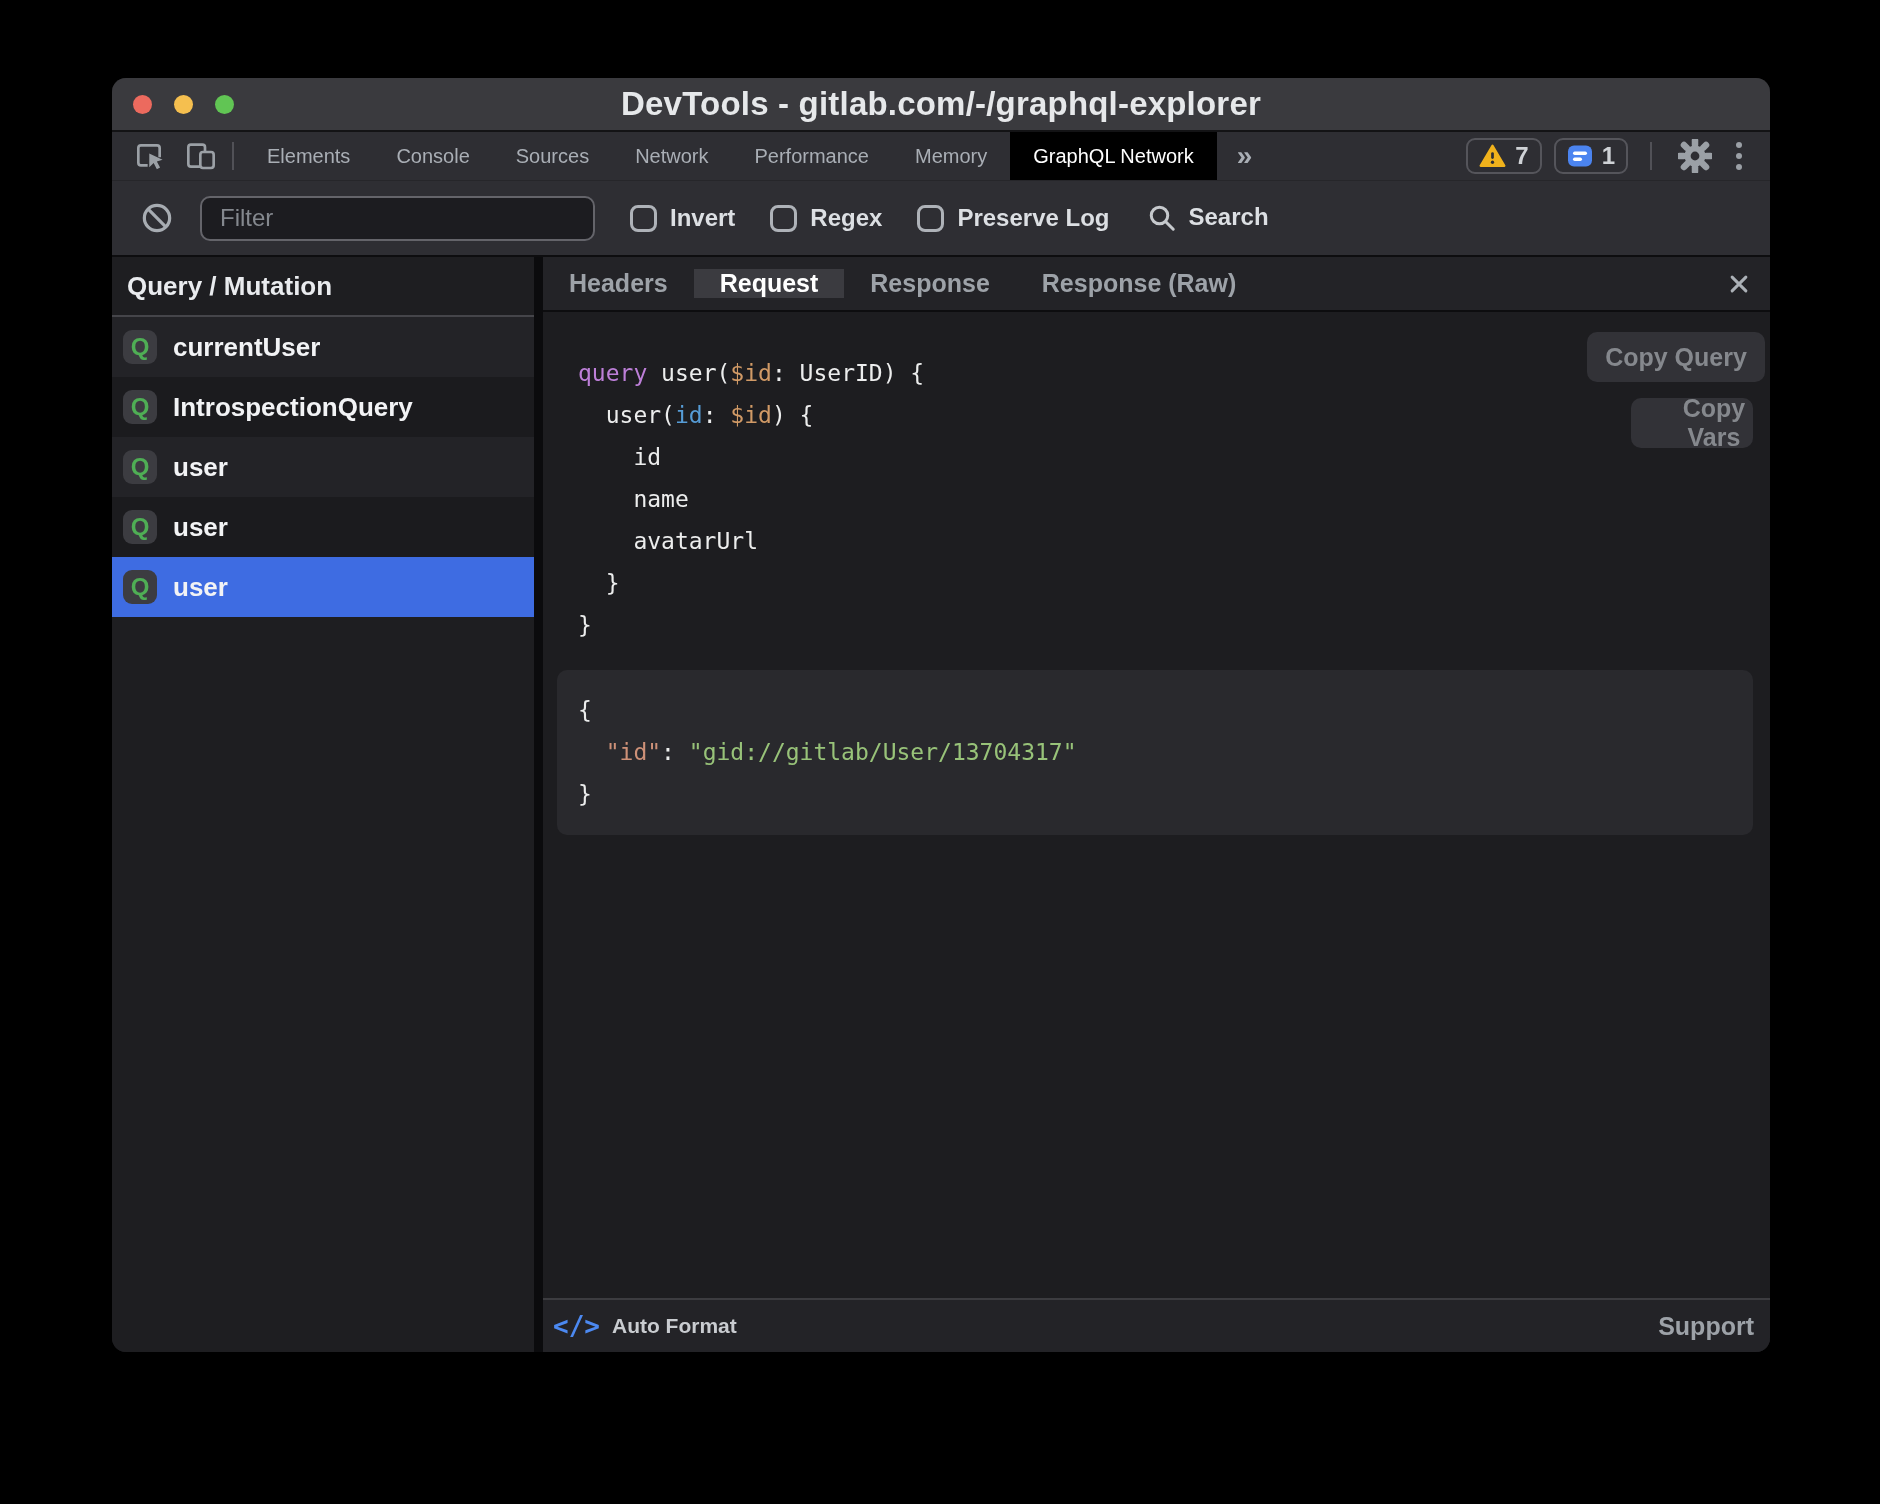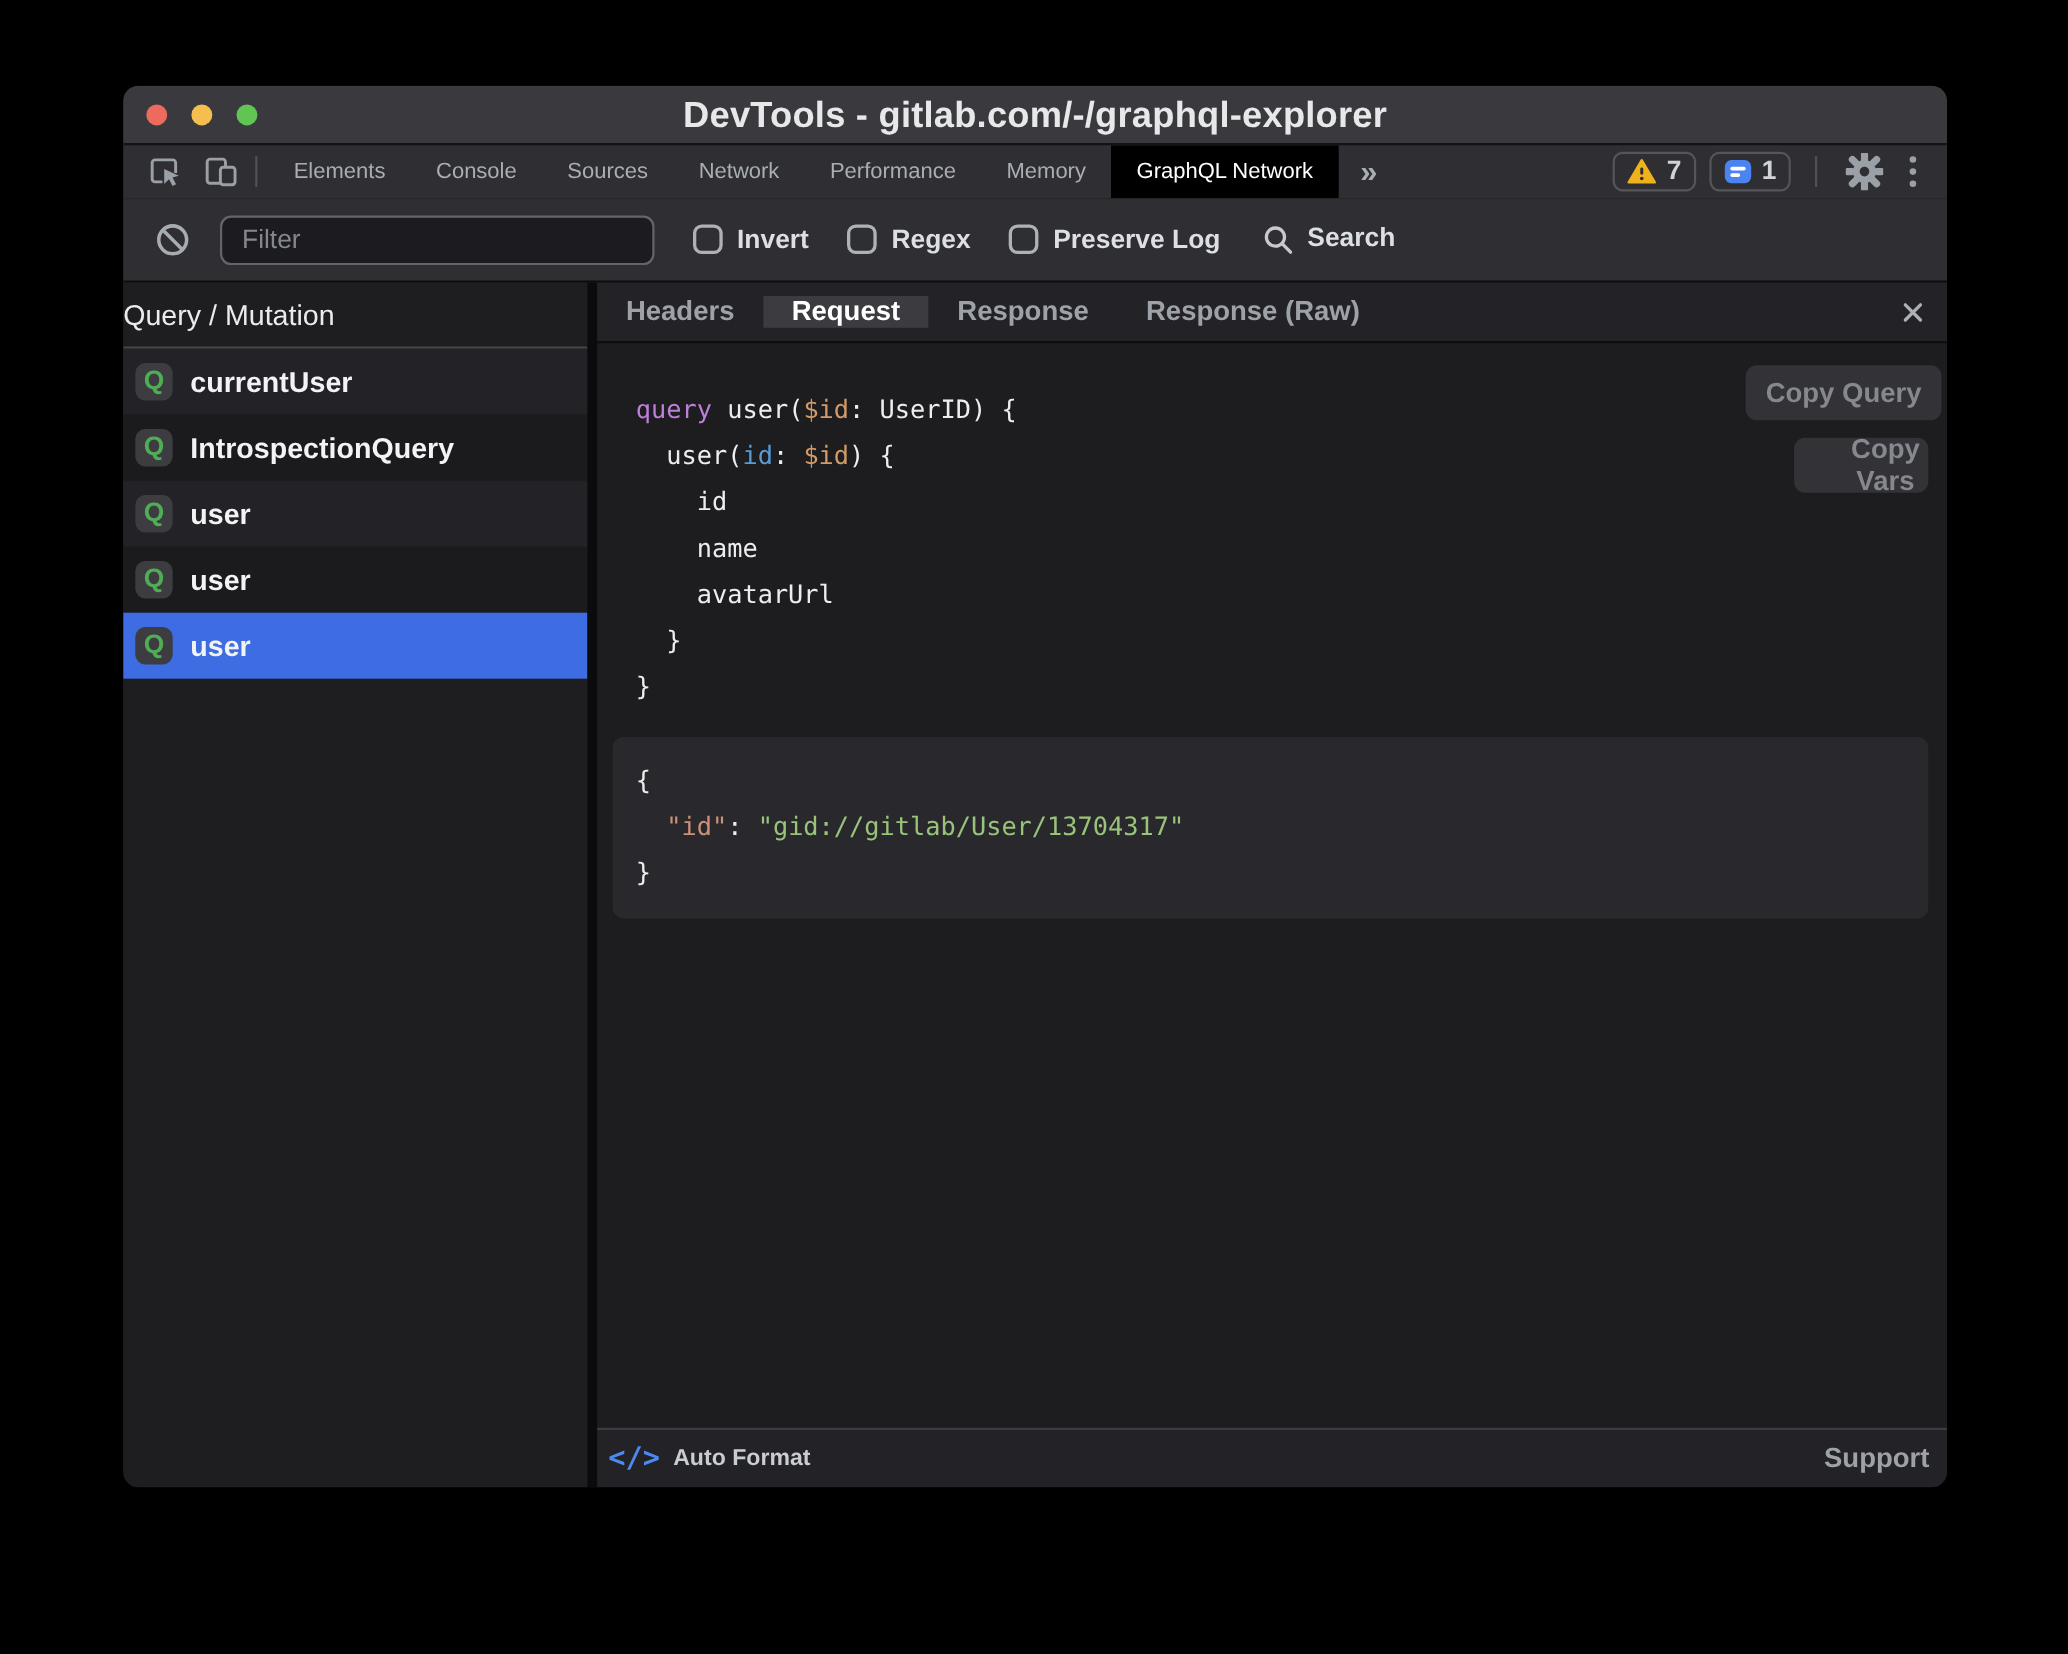--- a/index.html
+++ b/index.html
@@ -34,30 +34,30 @@
   .dots { display:flex; flex-direction:column; gap:5px; padding:0 8px; }
   .dots i { width:6px; height:6px; border-radius:50%; background:#9ba0a6; }
 
   
   .filterbar { flex:0 0 77px; background:#2e2e33; border-top:1px solid #26262a;
                border-bottom:2px solid #0d0d0f; display:flex; align-items:center; padding-left:24px; }
   .filter-input { margin-left:22px; width:395px; height:45px; background:#1c1c20;
                   border:2px solid #64646a; border-radius:10px; color:#dfe2e7;
                   font-size:24px; padding:0 18px; outline:none; font-family:"Liberation Sans",sans-serif; }
   .filter-input::placeholder { color:#84888e; }
-  .cb-group { display:flex; align-items:flex-start; gap:13px; margin-left:35px; }
+  .cb-group { display:flex; align-items:flex-end; gap:13px; margin-left:35px; }
   .checkbox { width:27px; height:27px; border:3px solid #aeb2b8; border-radius:8px; background:transparent; }
   .cb-label, .search-label { color:#dcdfe3; font-size:24px; font-weight:700; white-space:nowrap; }
   .search-group { display:flex; align-items:flex-start; gap:11px; margin-left:38px; }
 
   
   .content { flex:1; display:flex; min-height:0; }
   .sidebar { flex:0 0 422px; background:#1e1e21; display:flex; flex-direction:column; }
-  .sb-header { flex:0 0 60px; display:flex; align-items:center; 
-               color:#e9ebee; font-size:26px; font-weight:400; border-bottom:2px solid #45454a; }
+  .sb-header { flex:0 0 60px; display:flex; align-items:center; padding-left:15px;
+               color:#e9ebee; font-size:26px; font-weight:700; border-bottom:2px solid #45454a; }
   .sb-list { flex:1; }
   .sb-row { height:60px; display:flex; align-items:center; gap:16px; padding-left:11px; background:#232327; }
   .sb-row.alt { background:#1b1b1e; }
   .sb-row.selected { background:#3e6ce2; }
   .qbadge { width:34px; height:34px; border-radius:9px; background:#3c3c41; color:#4fae55;
             display:flex; align-items:center; justify-content:center; font-size:24px; font-weight:800; flex:0 0 34px; }
   .sb-label { color:#f2f3f5; font-size:26px; font-weight:700; }
 
   .divider-v { flex:0 0 9px; background:#0b0b0d; }
 

